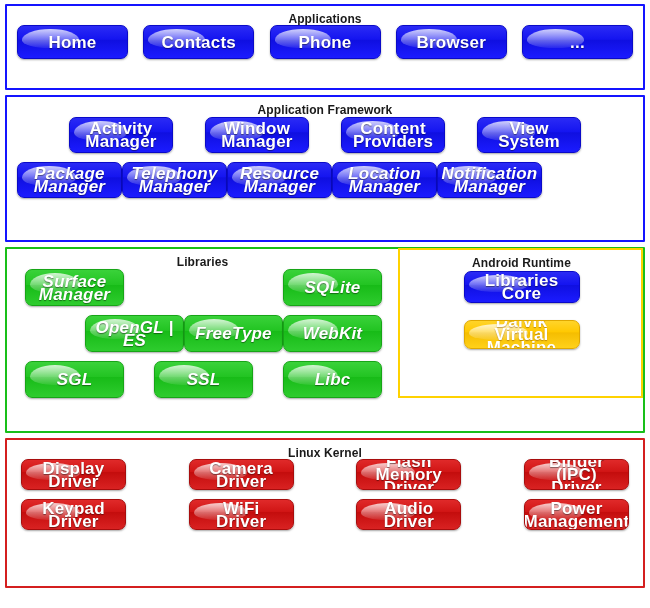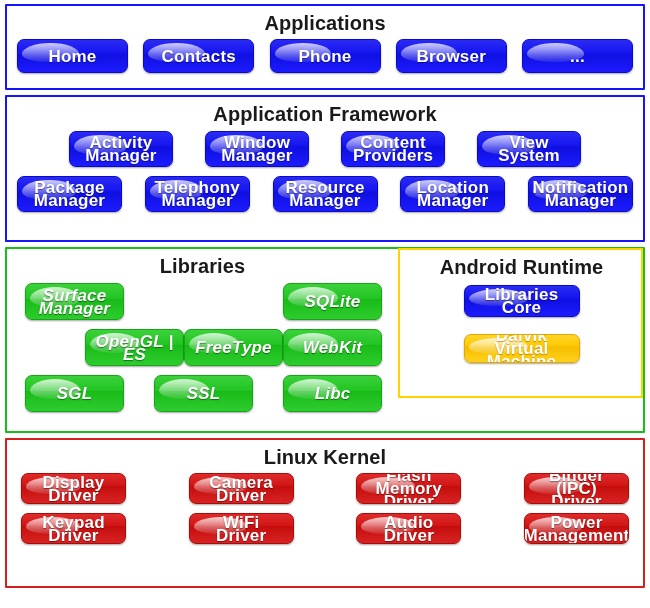--- a/index.html
+++ b/index.html
@@ -28,26 +28,25 @@
   .panel {
     position: relative;
     box-sizing: border-box;
     border: 2px solid #1414ff;
     background: #ffffff;
     border-radius: 1px;
   }
   .panel-title {
     text-align: center;
     font-weight: bold;
-    font-size: 20px;
+    font-size: 12px;
     color: #1a1a1a;
     letter-spacing: .1px;
     line-height: 1;
     padding-top: 7px;
-    padding-bottom: 6px;
     user-select: none;
   }
 
   #panel-applications { border-color: #1414ff; height: 86px; }
   #panel-framework    { border-color: #1414ff; height: 147px; }
   #panel-libraries    { border-color: #19bf19; height: 186px; }
   #panel-kernel       { border-color: #d41f1f; height: 150px; }
 
   
   .row {
@@ -123,22 +122,23 @@
   
   #fw-row-1 {
     padding: 0 0 0 0;
     justify-content: center;
     gap: 32px;
     margin-top: 1px;
   }
   #fw-row-1 .btn { width: 104px; height: 36px; }
   #fw-row-2 {
     padding: 0 10px;
-    justify-content: space-between;
+    justify-content: flex-start;
     margin-top: 9px;
+    font-style: italic;
   }
   #fw-row-2 .btn { width: 105px; height: 36px; }
 
   
   #lib-split { display: flex; height: 100%; box-sizing: border-box; }
   #lib-left  { width: 391px; box-sizing: border-box; }
   #lib-right {
     flex: 1;
     box-sizing: border-box;
     border: 2px solid #ffd200;

